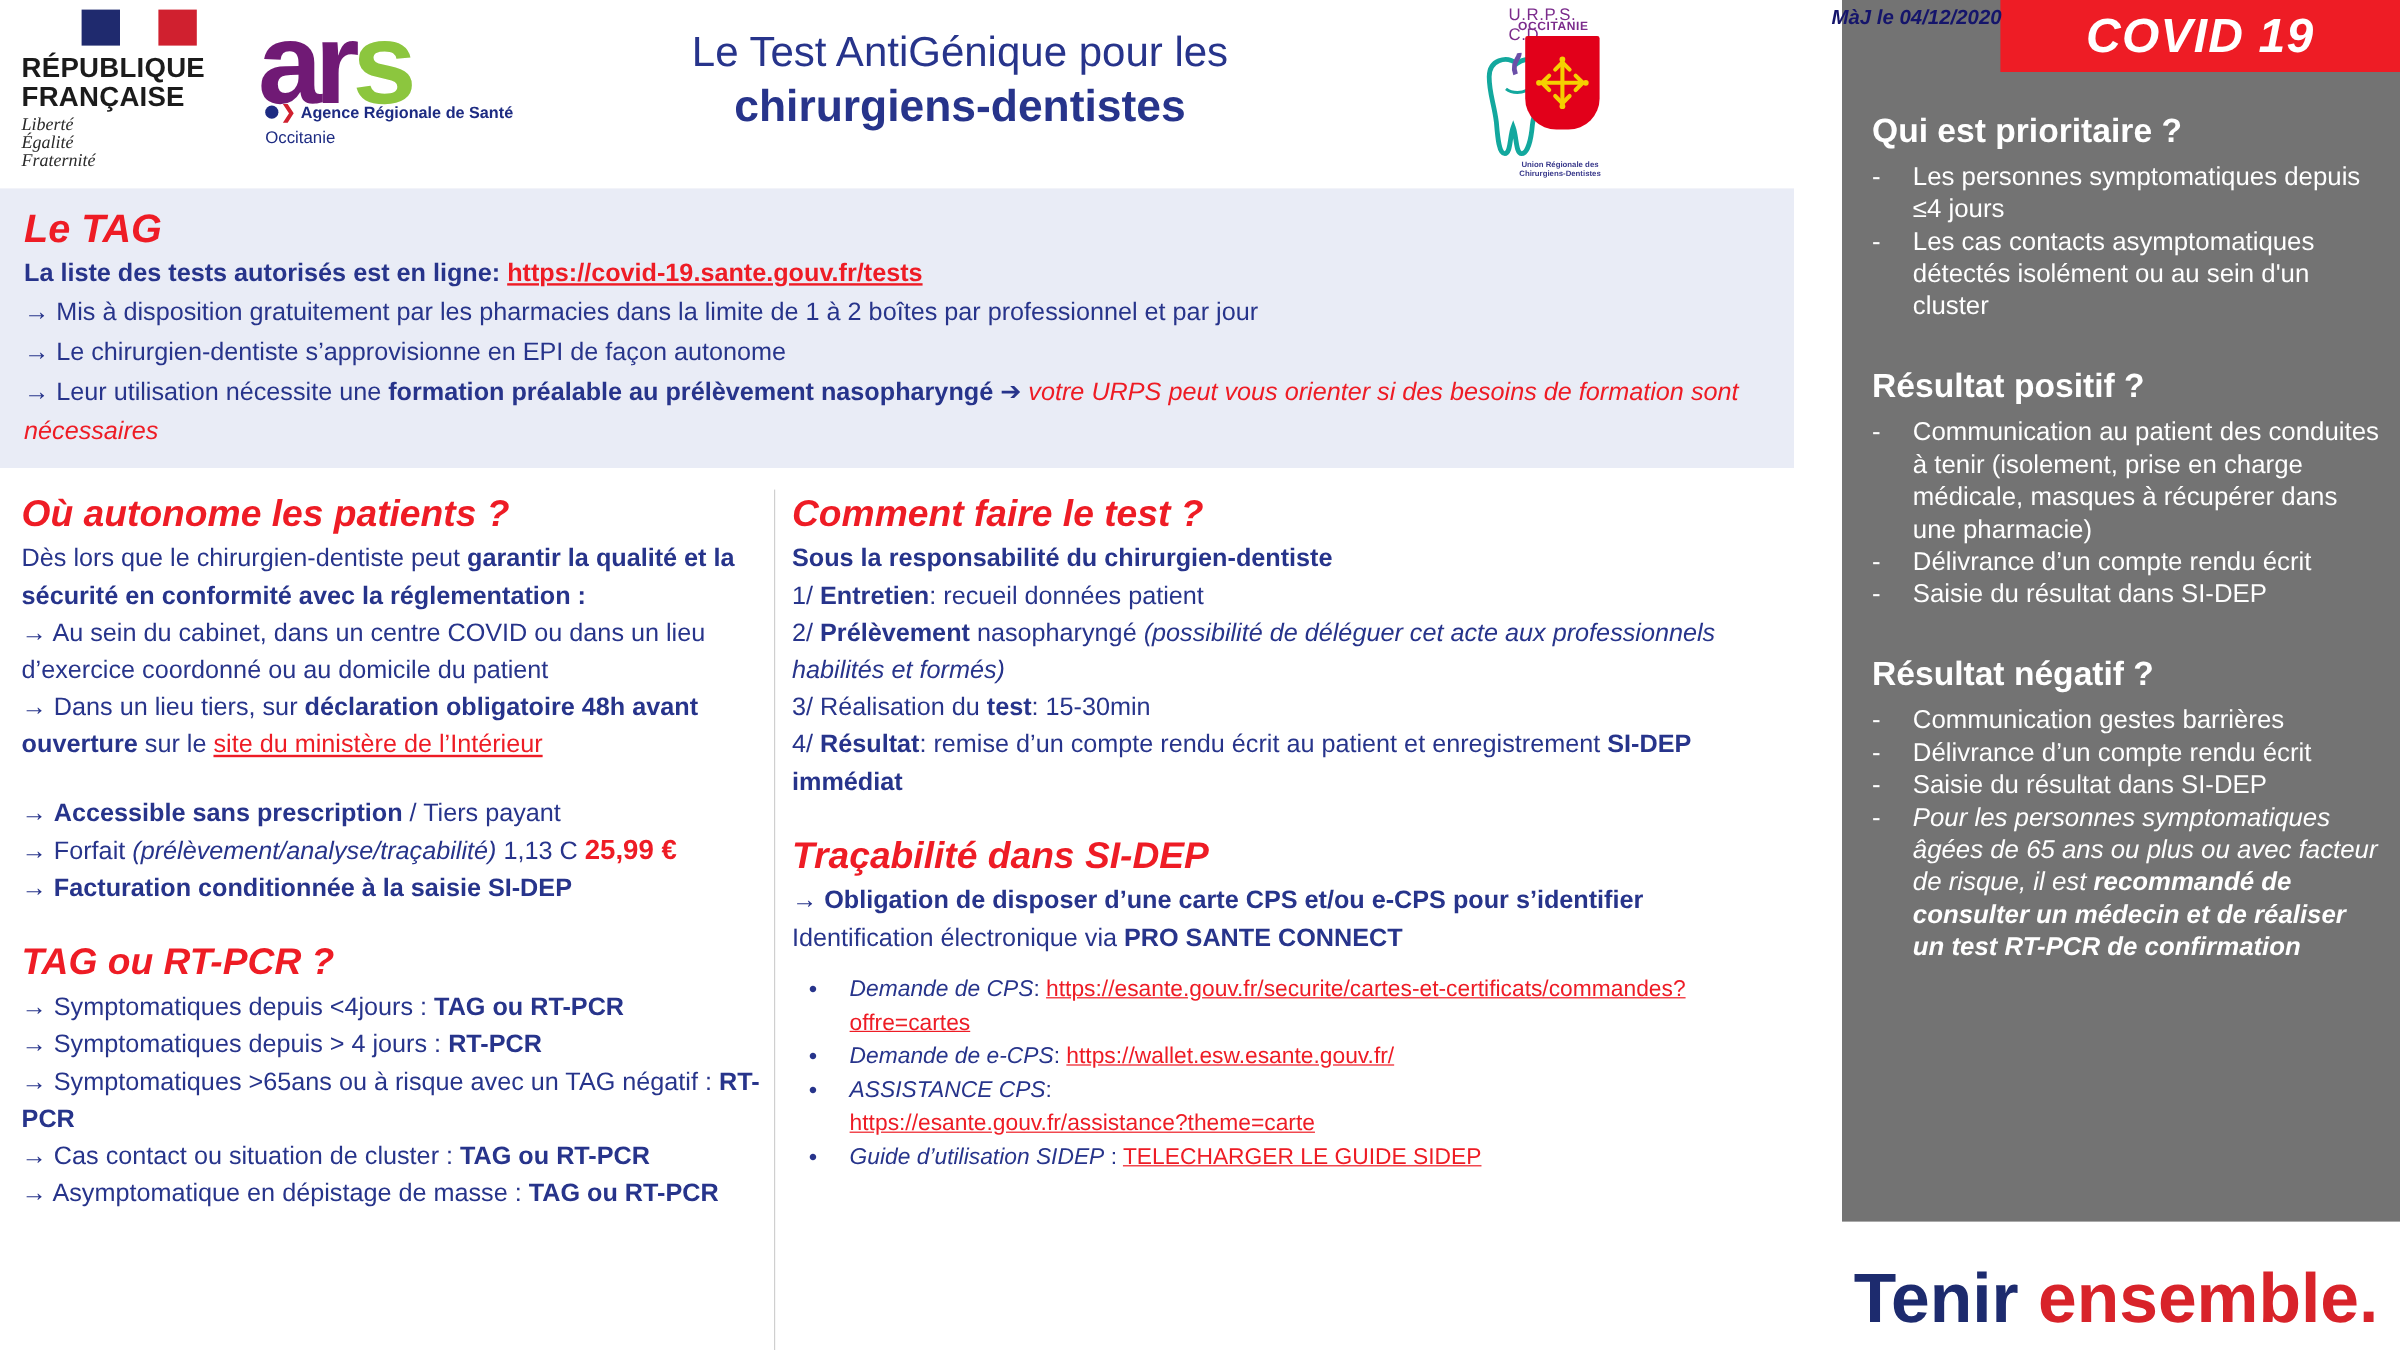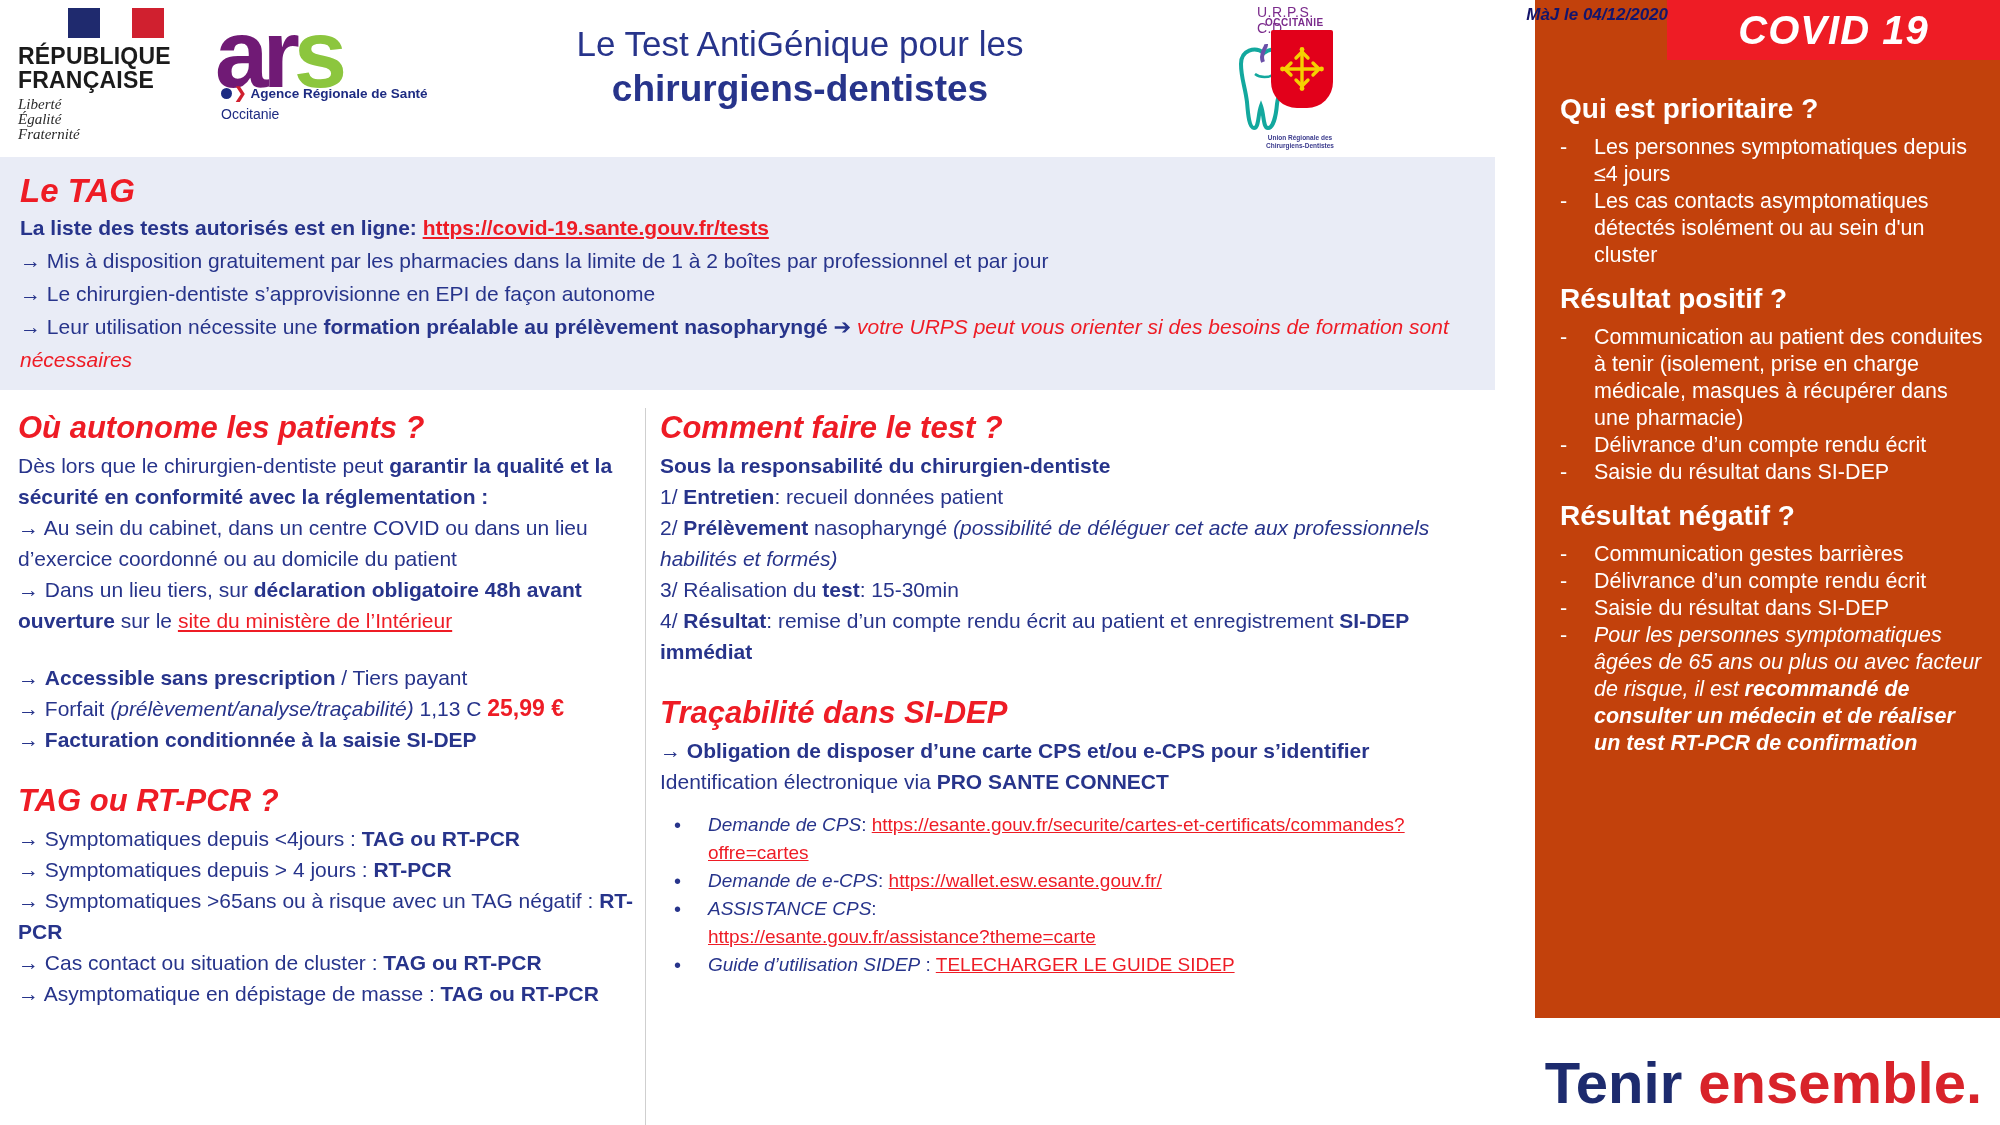--- a/index.html
+++ b/index.html
@@ -49,30 +49,30 @@
                color:#7b2b8c; letter-spacing:.5px; }
   .urps-shield { position:absolute; left:46px; top:28px; width:62px; height:78px;
                  background:#e2001a; border-radius:2px 2px 26px 26px; }
   .urps-cross { position:absolute; left:50%; top:50%; transform:translate(-50%,-50%);
                 width:46px; height:46px; }
   .urps-tooth { position:absolute; left:8px; top:42px; width:62px; height:86px; }
   .urps-foot { position:absolute; left:30px; top:132px; font-size:6.5px; font-weight:bold;
                color:#3a3a8c; line-height:7.5px; text-align:center; width:90px; }
 
   
-  .sidebar { position:absolute; right:0; top:0; width:465px; height:1018px; background:#c2410c; }
+  .sidebar { position:absolute; right:0; top:0; width:465px; height:1018px; background:#737373; }
   .maj { position:absolute; right:332px; top:5px; font-size:17px; font-style:italic;
          font-weight:bold; color:#15156b; white-space:nowrap; }
   .covid-badge { position:absolute; right:0; top:0; width:333px; height:60px; background:#ee1c25;
                  display:flex; align-items:center; justify-content:center; }
   .covid-badge span { font-size:40px; font-style:italic; font-weight:bold; color:#ffffff;
                       letter-spacing:1px; }
   .sb-inner { position:absolute; left:25px; top:92px; width:424px; color:#ffffff; }
   .sb-h { font-size:28px; font-weight:bold; line-height:34px; margin-bottom:8px; }
-  .sb-h.sp { margin-top:13px; }
+  .sb-h.sp { margin-top:36px; }
   .sb-list { list-style:none; }
   .sb-list li { display:flex; font-size:21.5px; line-height:27px; margin-bottom:0px; }
   .sb-dash { width:34px; flex:0 0 34px; }
   .sb-li-txt { flex:1; }
   .sb-li-txt b { font-weight:normal; }
   .sb-li-txt i { font-style:italic; }
   .sb-li-txt i b, .sb-li-txt b i { font-style:italic; font-weight:bold; }
 
   .tenir { position:absolute; right:18px; bottom:10px; width:448px; text-align:right;
            font-size:58px; font-weight:bold; line-height:64px; white-space:nowrap; }

